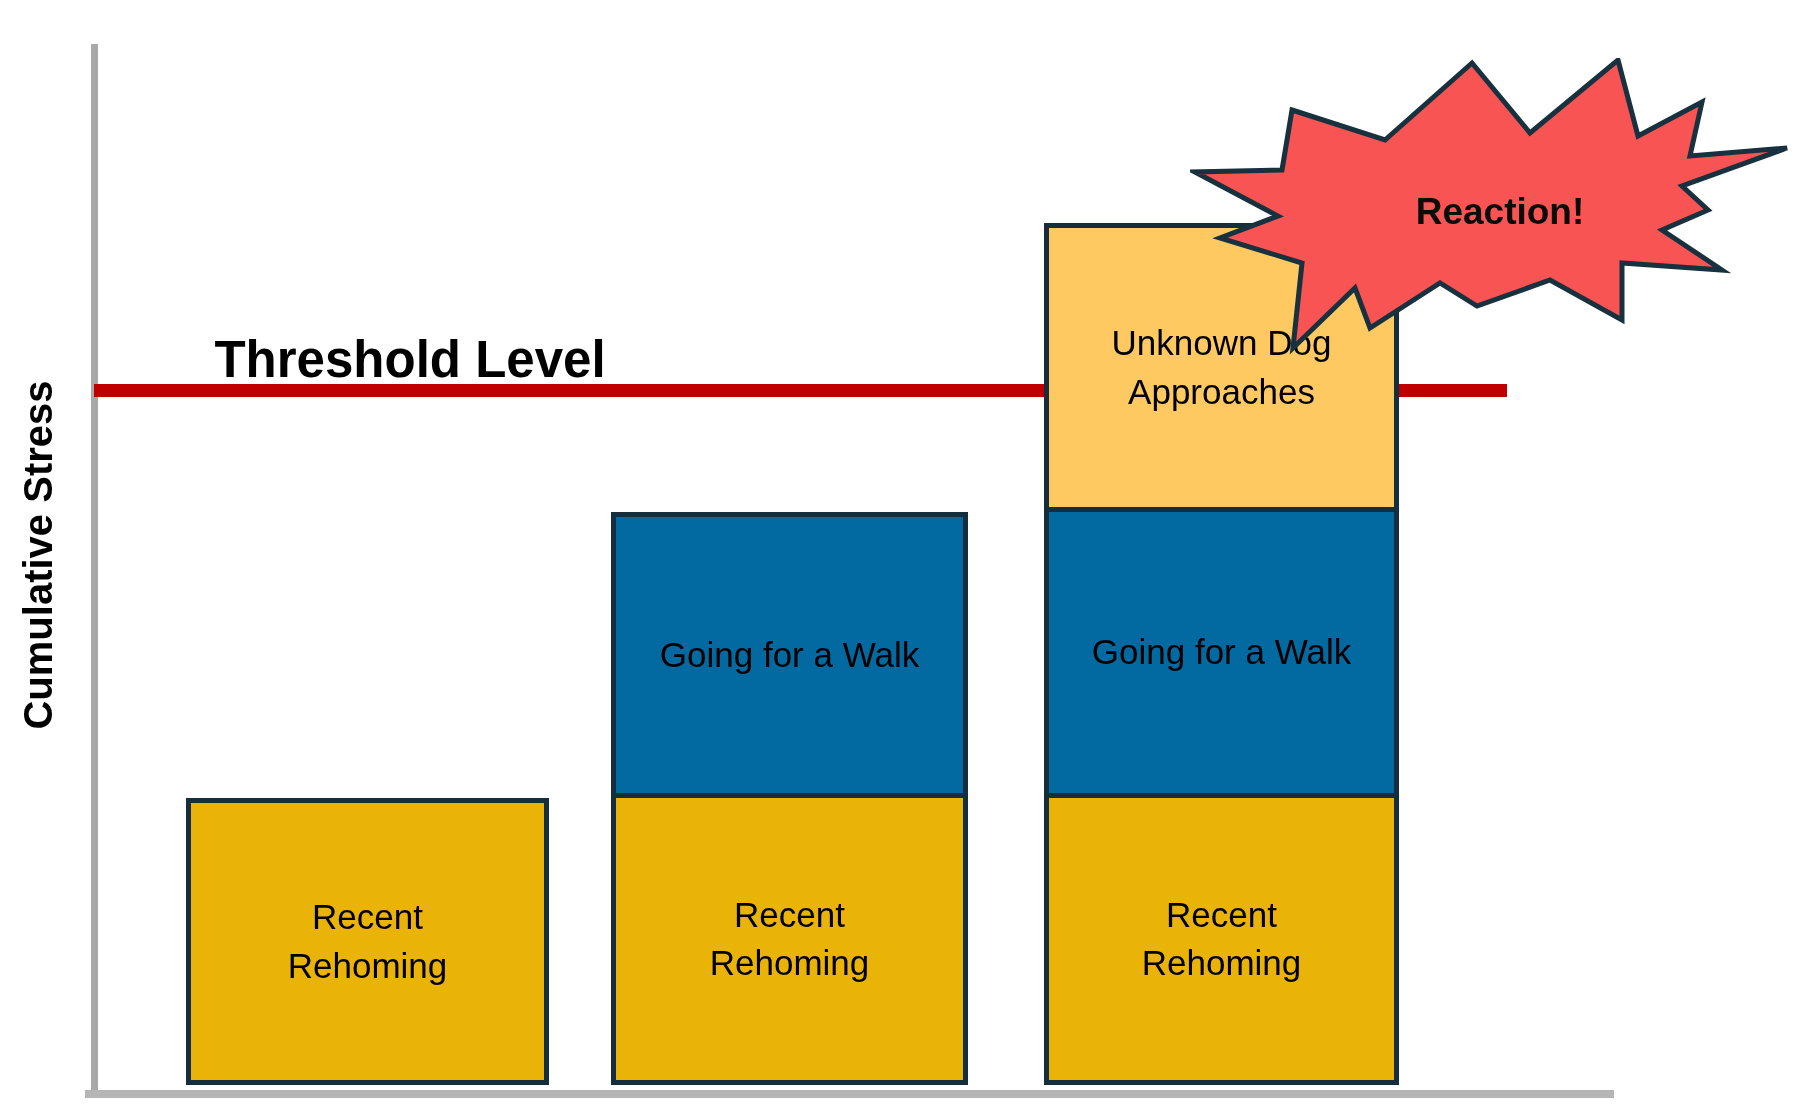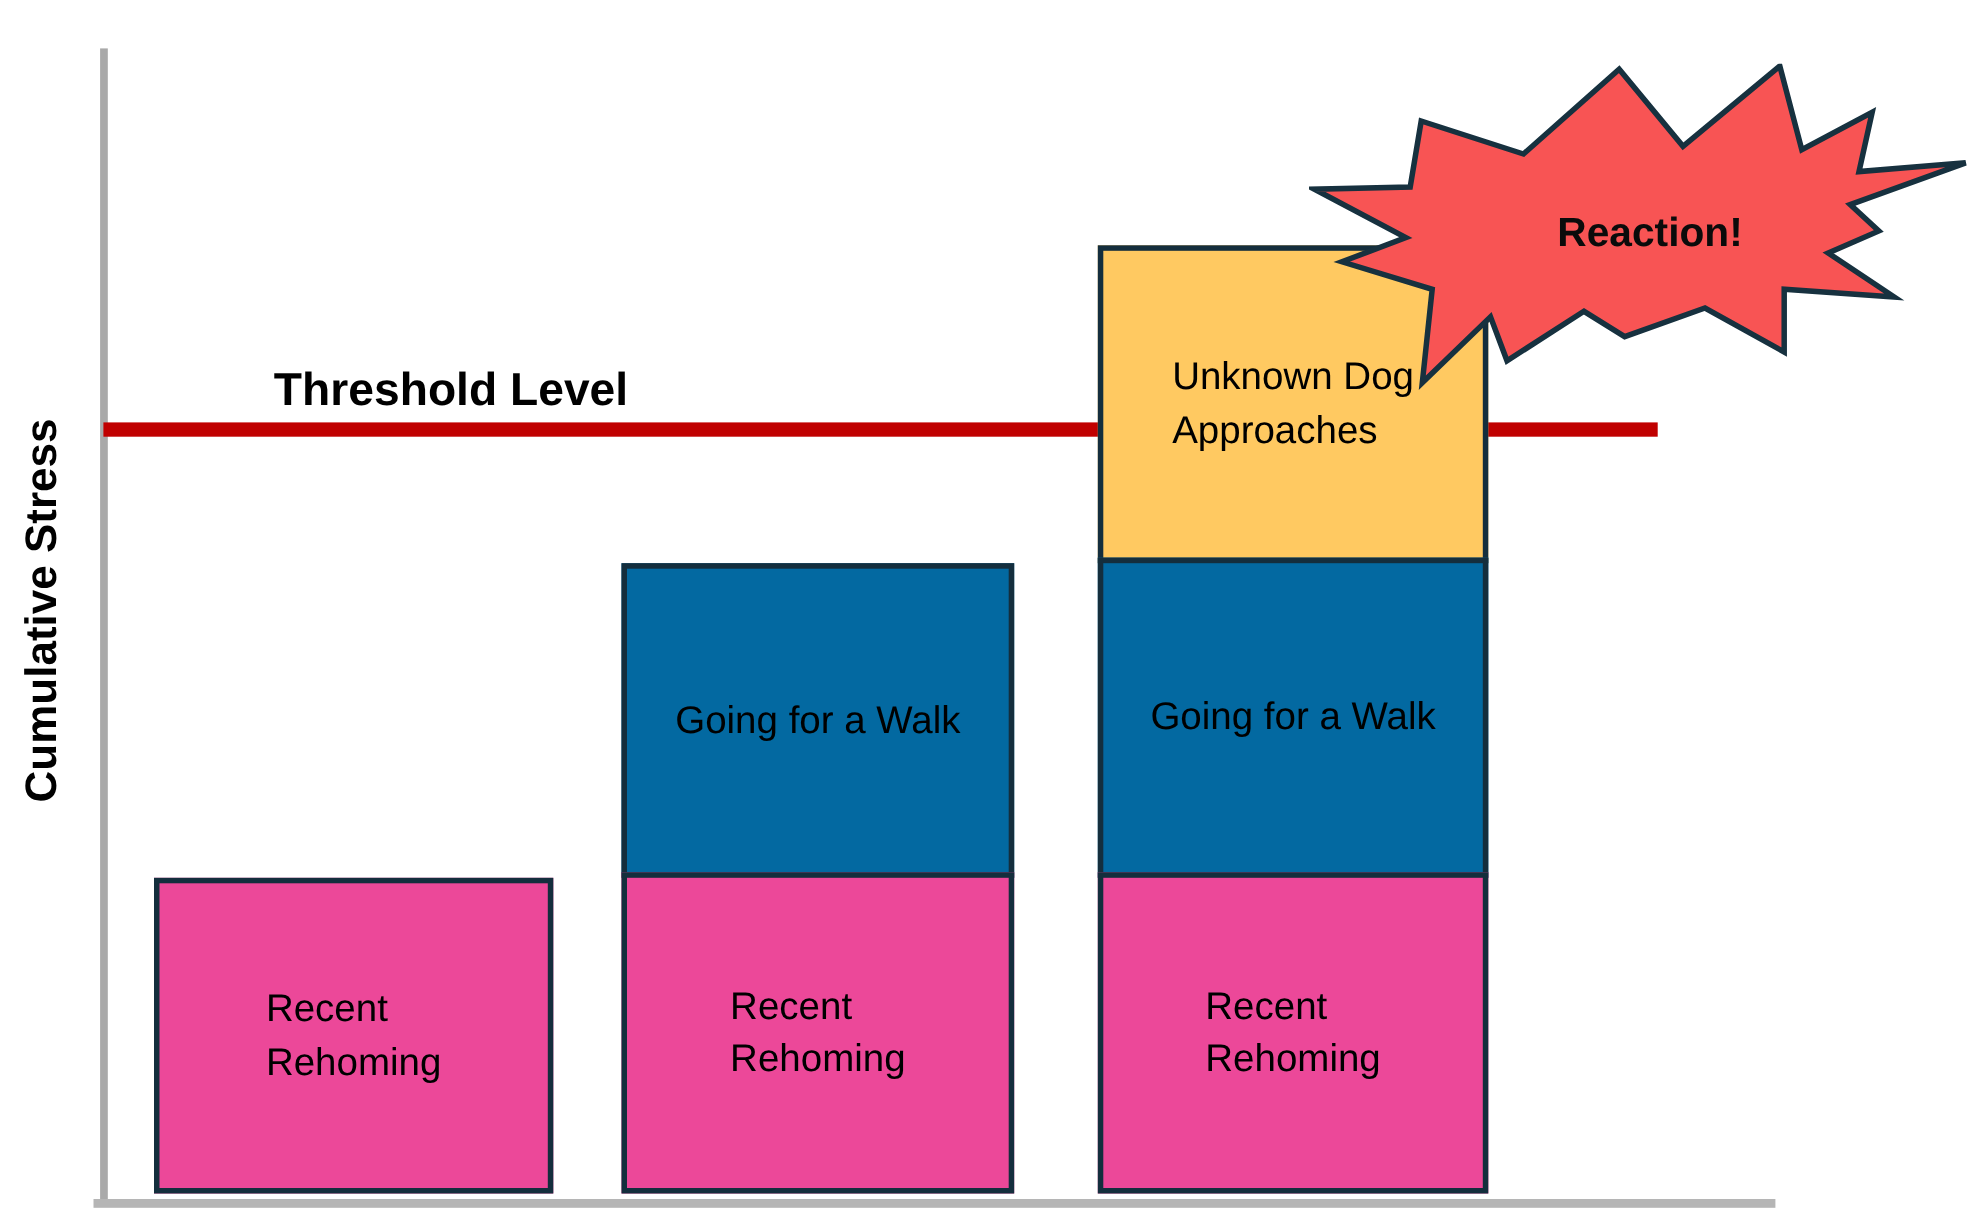--- a/index.html
+++ b/index.html
@@ -11,29 +11,29 @@
   .y-axis{position:absolute;left:91px;top:44px;width:7px;height:1053px;background:#a9a9a9;z-index:1;}
   .x-axis{position:absolute;left:85px;top:1090px;width:1529px;height:8px;background:#b5b5b5;z-index:1;}
   .y-axis-label{
     position:absolute;left:38px;top:555px;transform:translate(-50%,-50%) rotate(-90deg);
     font-size:40px;font-weight:bold;white-space:nowrap;z-index:1;
   }
   
   .threshold-line{position:absolute;left:94px;top:384px;width:1413px;height:13px;background:#c00000;z-index:2;}
   .threshold-label{
     position:absolute;left:410px;top:330px;transform:translateX(-50%);
-    font-size:42px;font-weight:bold;white-space:nowrap;z-index:4;
+    font-size:51px;font-weight:bold;white-space:nowrap;z-index:4;
   }
   
   .seg{
     position:absolute;box-sizing:border-box;border:5px solid #142e3d;z-index:3;
-    display:flex;align-items:center;justify-content:center;
+    display:flex;align-items:center;justify-content:center;text-align:center;margin-left:46px;
   }
   .seg-label{font-size:35px;line-height:1.38;white-space:pre-line;}
-  .fill-blue{background:#ec4899;}
+  .fill-blue{background:#eab308;}
   .fill-yellow{background:#0369a1;}
   .fill-orange{background:#ffc961;}
 
   .seg-b1-blue{left:140px;top:798px;width:363px;height:287px;}
   .seg-b2-yellow{left:565px;top:512px;width:357px;height:286px;}
   .seg-b2-blue{left:565px;top:793px;width:357px;height:292px;}
   .seg-b3-orange{left:998px;top:223px;width:355px;height:289px;}
   .seg-b3-yellow{left:998px;top:507px;width:355px;height:291px;}
   .seg-b3-blue{left:998px;top:793px;width:355px;height:292px;}
 

